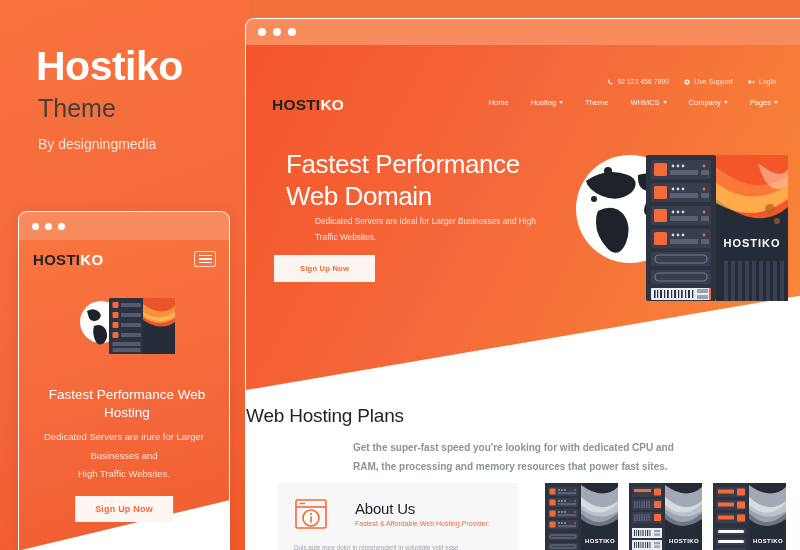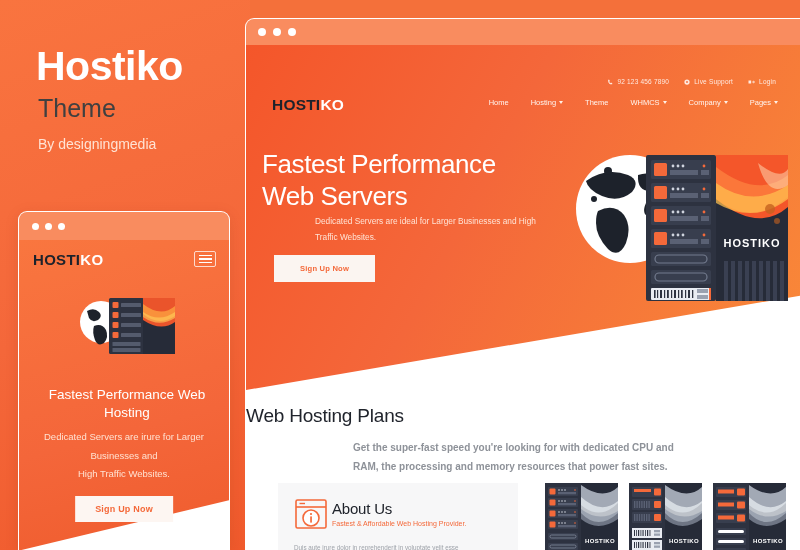--- a/index.html
+++ b/index.html
@@ -134,21 +134,21 @@
   .nav {
     position: absolute; right: 22px; top: 53px;
     display: flex; align-items: center; gap: 22px;
     font-size: 7.5px; color: #fff4ee; font-weight: 400;
   }
   .nav .item { display: flex; align-items: center; gap: 3px; cursor: pointer; white-space: nowrap; }
   .caret { width: 0; height: 0; border-left: 2.5px solid transparent;
            border-right: 2.5px solid transparent; border-top: 3px solid #fff0e6; display:block; }
 
   .hero-h1 {
-    position: absolute; left: 16px; top: 103px;
+    position: absolute; left: 40px; top: 103px;
     font-size: 26px; line-height: 1.24; color: #ffffff; font-weight: 400;
     letter-spacing: -0.4px;
   }
   .hero-p {
     position: absolute; left: 29px; top: 168px; width: 230px;
     font-size: 8.3px; line-height: 1.95; color: #ffe3d5; font-weight: 400; margin-left: 40px;
   }
   .hero-btn {
     position: absolute; left: 28px; top: 210px;
     background: #fbf5f1; color: #f4693a; border: none;
@@ -167,21 +167,21 @@
     font-size: 10px; color: #8e9299; line-height: 1.85; width: 340px;
     margin: 12px auto 0; font-weight: 700;
   }
 
   
   .lower { position: relative; background: #ffffff; height: 95px; }
   .about {
     position: absolute; left: 32px; top: 3px; width: 240px; height: 92px;
     background: #f7f7f8; padding: 14px 16px;
   }
-  .about-head { display: flex; align-items: center; gap: 4px; }
+  .about-head { display: flex; align-items: center; gap: 27px; }
   .about-txt h3 { font-size: 15px; font-weight: 400; color: #20242c; line-height: 1.05; letter-spacing: -0.2px;}
   .about-txt p { font-size: 7px; color: #f4693a; margin-top: 4px; }
   .about-body {
     margin-top: 11px; font-size: 6.3px; line-height: 1.8; color: #9ea2a9;
   }
   .cards { position: absolute; right: 14px; top: 3px; display: flex; gap: 11px; }
   .card { width: 73px; height: 92px; background: #2d3240; overflow: hidden; position: relative; }
 
   
   .edge-sliver {
@@ -319,21 +319,21 @@
           <span class="caret"></span>
         </div>
         <div class="item">
           <span>Pages</span>
           <span class="caret"></span>
         </div>
       </nav>
 
       <div class="hero-h1">
         <div>Fastest Performance</div>
-        <div>Web Servers</div>
+        <div>Web Domain</div>
       </div>
       <div class="hero-p">Dedicated Servers are ideal for Larger Businesses and High Traffic Websites.</div>
       <button class="hero-btn">Sign Up Now</button>
 
       <svg class="hero-art" viewBox="0 0 238 186">
 
         <circle cx="72" cy="76" r="54" fill="#ffffff"></circle>
         <g fill="#1d222b">
           <path d="M28 48 q20 -14 42 -6 q13 6 4 17 q-13 11 -30 4 q-14 -6 -16 -15 z"></path>
           <path d="M40 78 q16 -8 26 4 q8 12 2 28 q-7 16 -18 6 q-12 -13 -12 -26 q0 -8 2 -12 z"></path>

